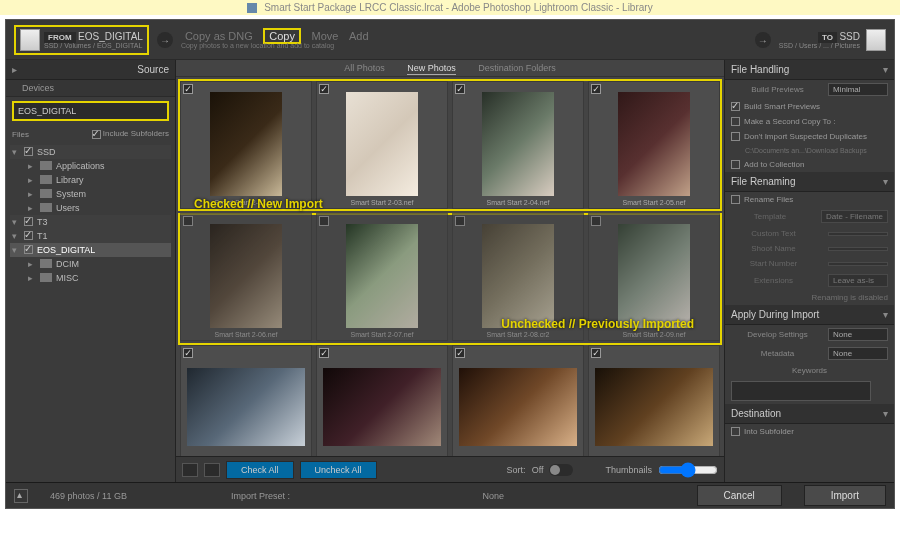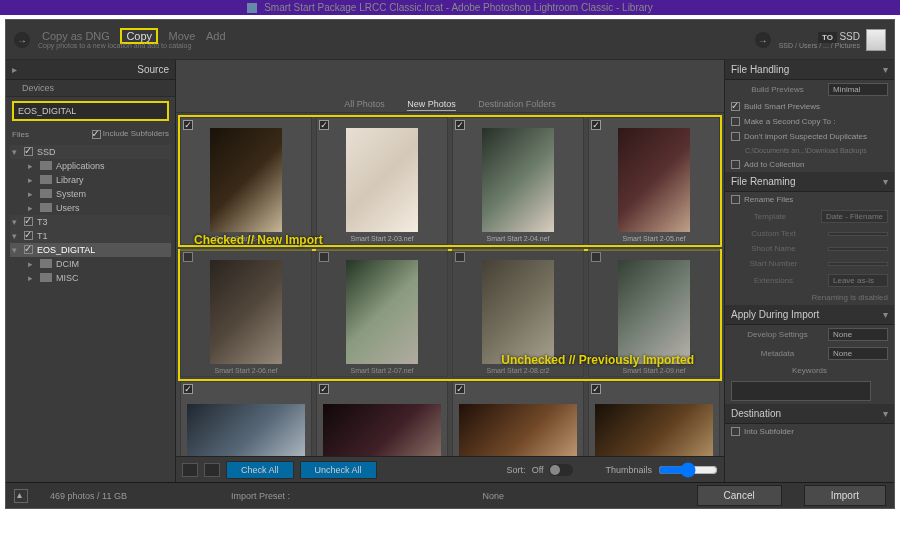--- a/index.html
+++ b/index.html
@@ -1,18 +1,18 @@
 <!DOCTYPE html>
 <html><head>
 <meta charset="utf-8">
 <style>
   * { margin: 0; padding: 0; box-sizing: border-box; font-family: "Helvetica Neue", Arial, sans-serif; }
   body { background: #fff; width: 900px; height: 550px; overflow: hidden; position: relative; }
   .app { width: 890px; height: 490px; margin: 4px auto 0; background: #333; color: #aaa; font-size: 9px; display: flex; flex-direction: column; border: 1px solid #555; }
-  .title-row { text-align: center; padding: 2px 0; font-size: 10px; color: #888; background: #4c1d95; }
+  .title-row { text-align: center; padding: 2px 0; font-size: 10px; color: #888; background: #fef9c3; }
   .title-row .doc-icon { display:inline-block; width:10px; height:10px; background:#68a; vertical-align:middle; margin-right:4px;}
   
   .topbar { height: 40px; background: #383838; border-bottom: 1px solid #2a2a2a; display: flex; align-items: center; padding: 0 8px; gap: 8px; }
   .from-box { border: 2px solid #e5d400; padding: 2px 4px; display: flex; align-items: center; gap: 4px;}
   .drive-glyph { width: 20px; height: 22px; background: linear-gradient(#eee,#ccc); border:1px solid #999;}
   .from-label { background:#2a2a2a; color:#ccc; padding:1px 4px; font-size:8px; font-weight:bold;}
   .from-txt { color:#ccc; font-size:10px;}
   .from-sub { color:#888; font-size:7px;}
   .arrow-circ { width:16px; height:16px; border-radius:50%; background:#2b2b2b; color:#aaa; display:flex; align-items:center; justify-content:center; font-size:10px;}
   .center-actions { flex:1; }
@@ -34,21 +34,21 @@
   .chk { width:9px; height:9px; border:1px solid #888; display:inline-block; vertical-align:middle; position:relative;}
   .chk.on::after{content:"✓"; position:absolute; top:-3px; left:-1px; font-size:10px; color:#ccc;}
   .tree { padding:2px 4px; font-size:9px; color:#bbb;}
   .tree .row { display:flex; align-items:center; gap:4px; padding:2px 2px; cursor:pointer;}
   .tree .row .arw { width:8px; color:#888;}
   .tree .row .fld { width:12px; height:9px; background:#777; display:inline-block;}
   .tree .lvl1 { padding-left:18px;}
   .tree .vol { background:#3f3f3f;}
   .tree .sel { background:#555; color:#fff;}
   
-  .mid-tabs { text-align:center; padding:3px 16px; font-size:9px; color:#888; border-bottom:1px solid #333;margin-top:36px;}
+  .mid-tabs { text-align:center; padding:3px 16px; font-size:9px; color:#888; border-bottom:1px solid #333;}
   .mid-tabs span { margin:0 10px; cursor:pointer;}
   .mid-tabs .on { color:#ddd; border-bottom:1px solid #aaa; padding-bottom:1px;}
   .grid { flex:1; overflow:hidden; padding:4px; position:relative;}
   .grow { display:flex; gap:4px; margin-bottom:4px;}
   .cell { flex:1; background:#4d4d4d; position:relative; height:128px; border:1px solid #3a3a3a;}
   .cell.dim { opacity:0.7; background:#484848;}
   .cell .ck { position:absolute; top:2px; left:2px; width:10px; height:10px; border:1px solid #999; background:#2b2b2b; font-size:9px; color:#ddd; text-align:center; line-height:8px; z-index:3;}
   .photo { margin:12px auto 2px; display:block; background:#222;}
   .cap { position:absolute; bottom:2px; left:0; right:0; text-align:center; font-size:7px; color:#aaa;}
   .hl-box { position:absolute; border:2px solid #e5d400; pointer-events:none;}
@@ -75,20 +75,28 @@
 <body>
 
 <div class="title-row">
   <span class="doc-icon"></span>
   <span>Smart Start Package LRCC Classic.lrcat - Adobe Photoshop Lightroom Classic - Library</span>
 </div>
 
 <div class="app">
 
   <div class="topbar">
+    <div class="from-box">
+      <span class="drive-glyph"></span>
+      <div>
+        <span class="from-label">FROM</span>
+        <span class="from-txt">EOS_DIGITAL</span>
+        <div class="from-sub">SSD / Volumes / EOS_DIGITAL</div>
+      </div>
+    </div>
     <span class="arrow-circ">→</span>
     <div class="center-actions">
       <span class="act">Copy as DNG</span>
       <span class="act sel">Copy</span>
       <span class="act">Move</span>
       <span class="act">Add</span>
       <span class="sub">Copy photos to a new location and add to catalog</span>
     </div>
     <span class="arrow-circ">→</span>
     <div class="to-box">

